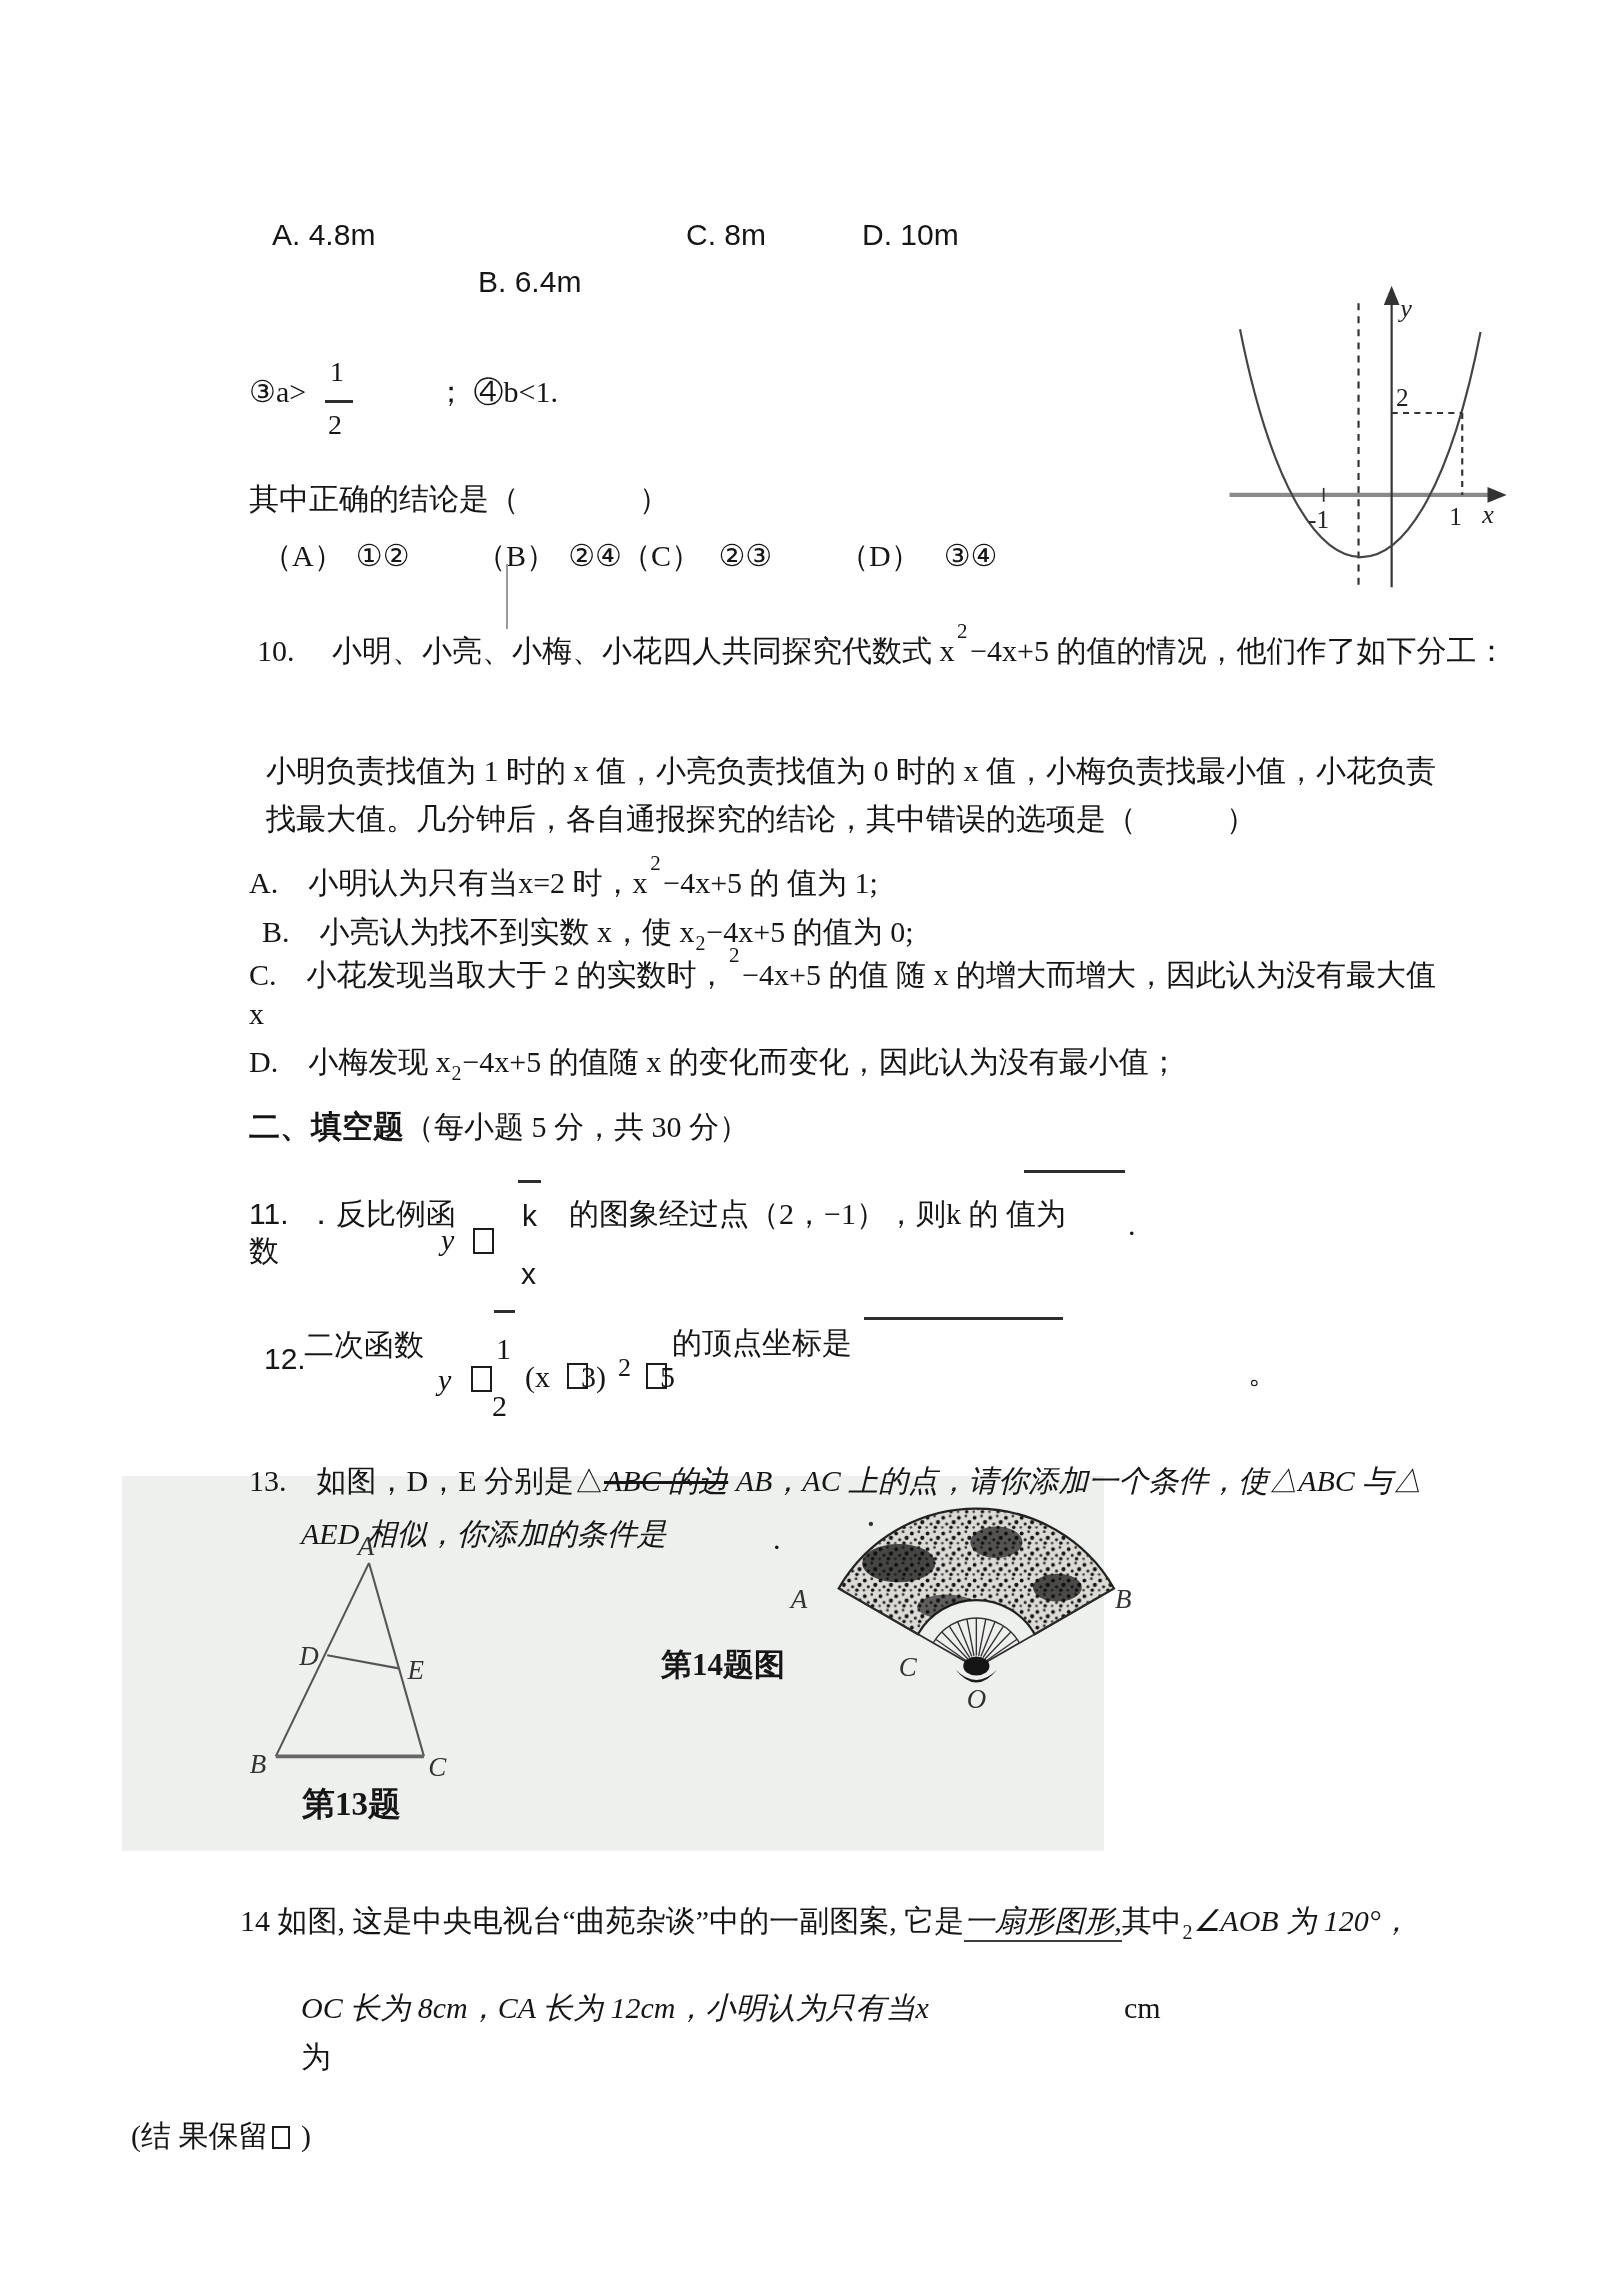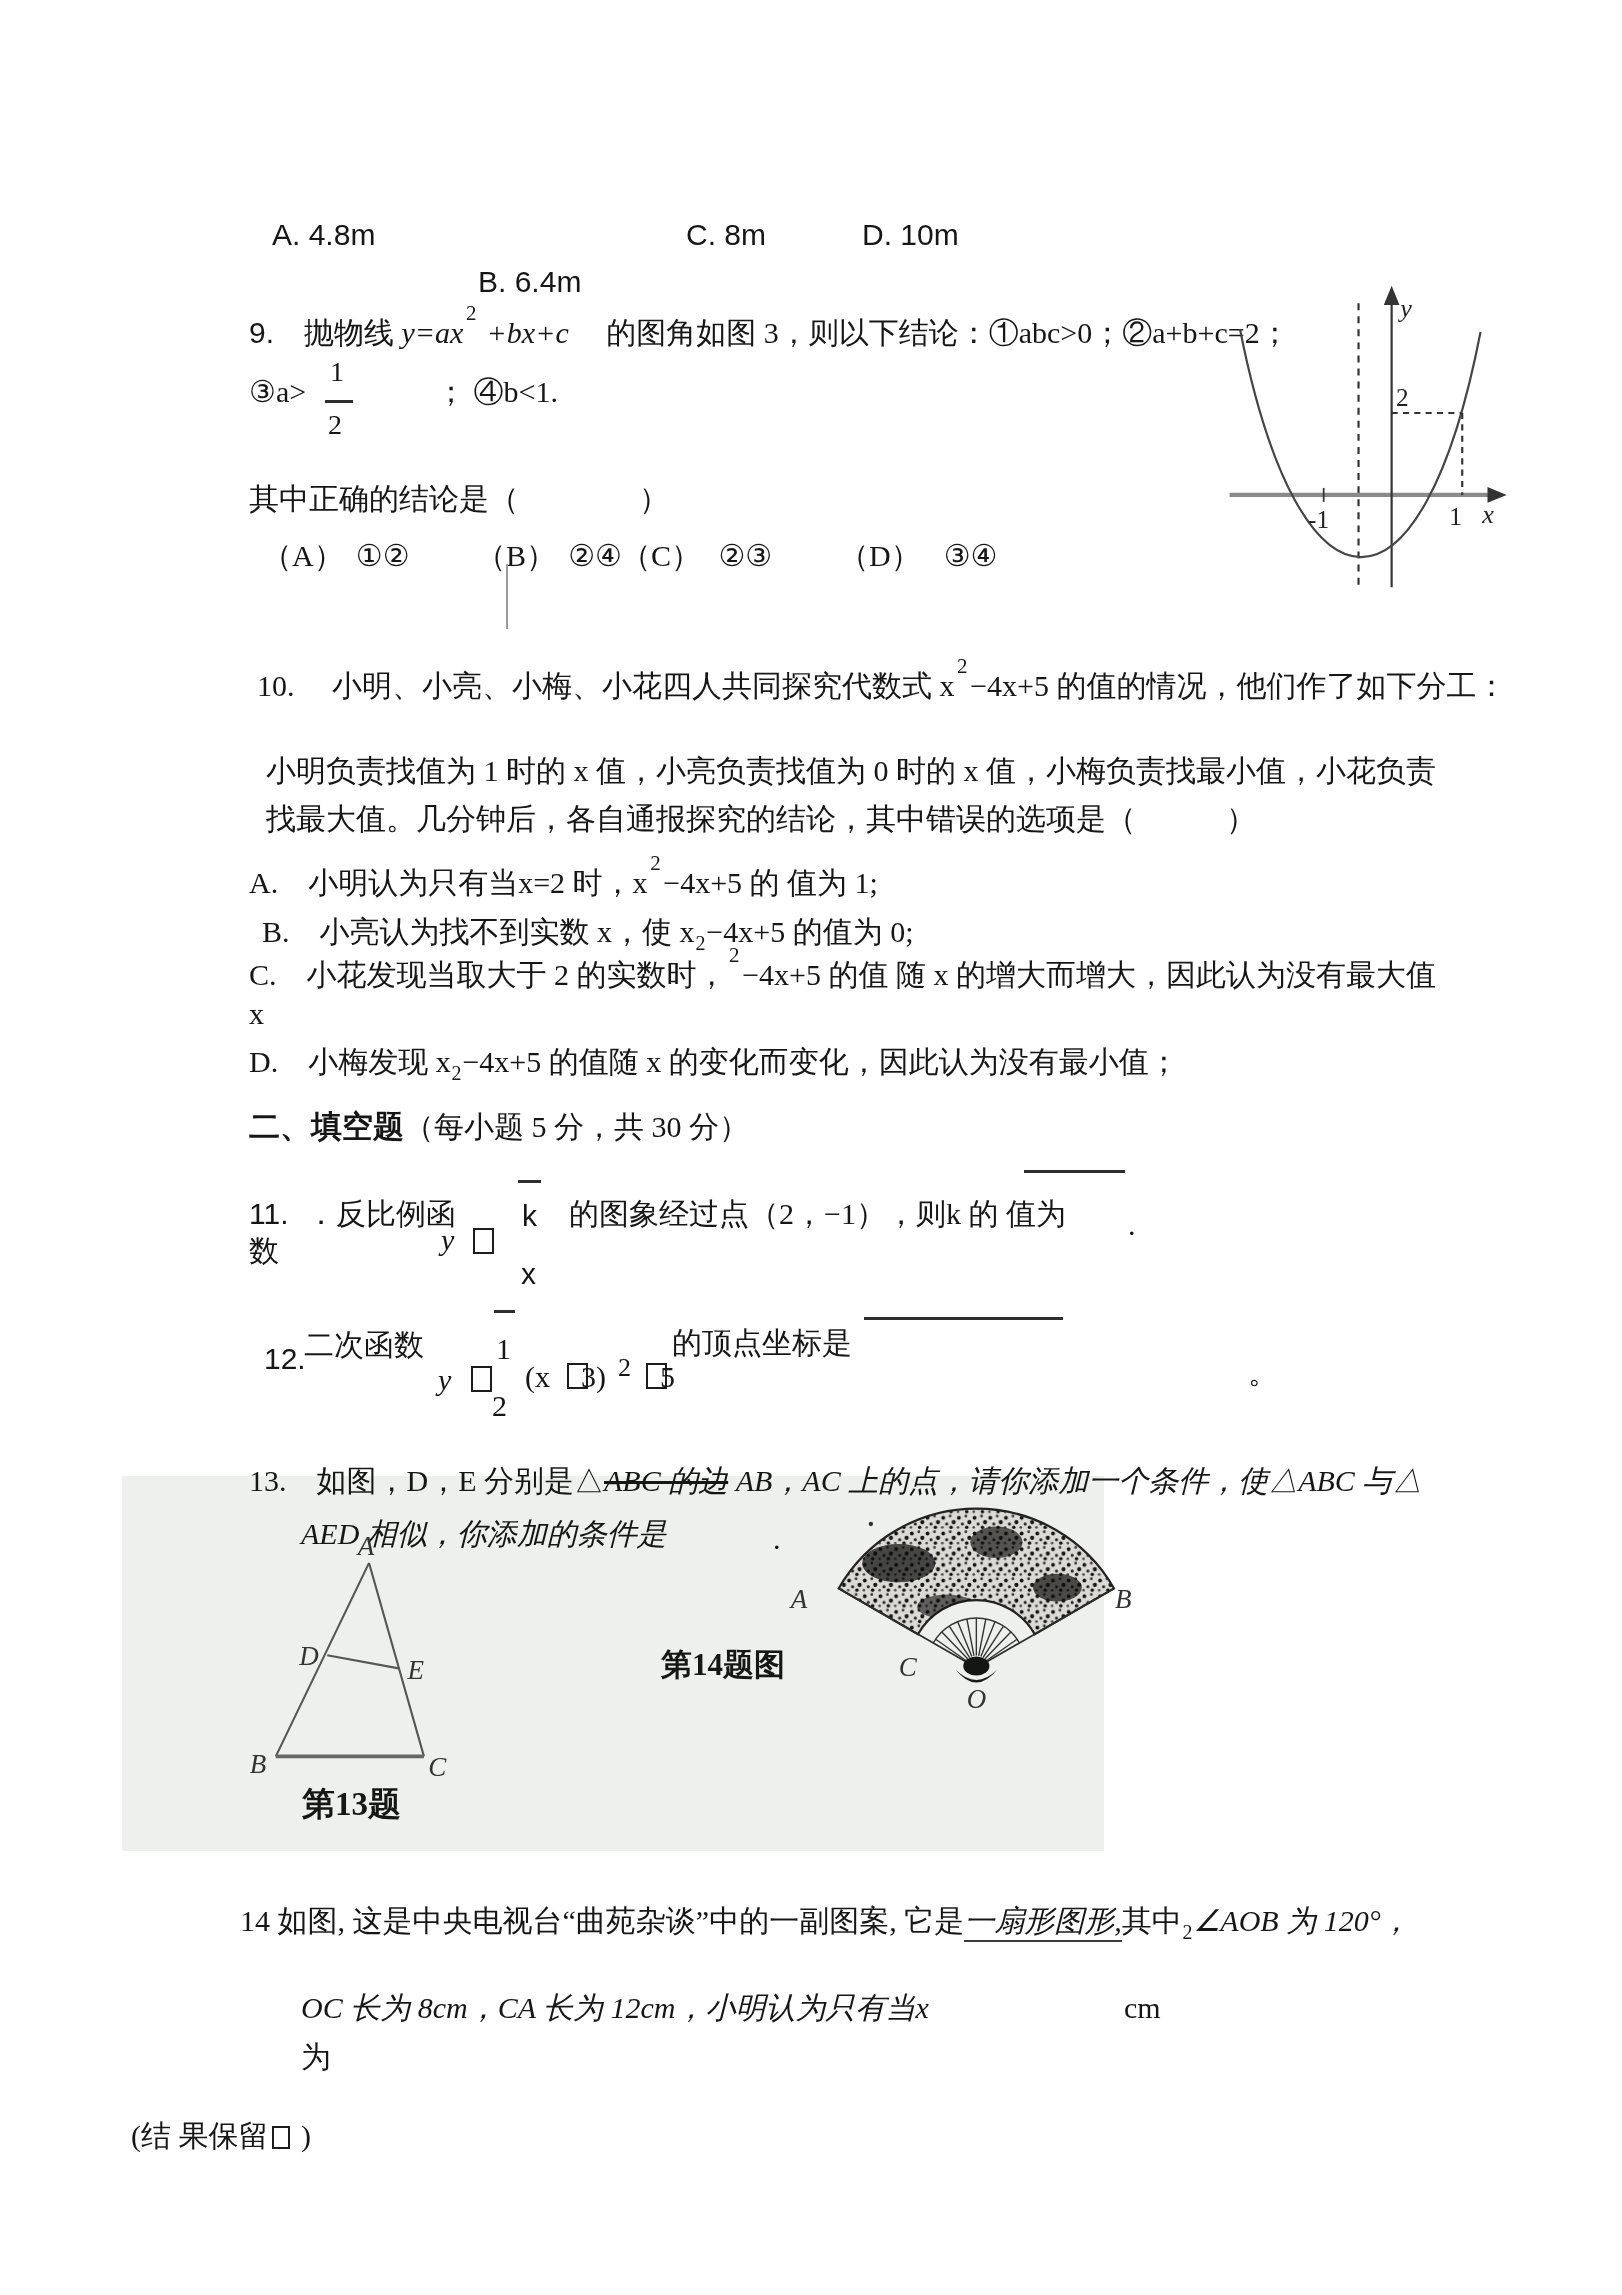--- a/index.html
+++ b/index.html
@@ -27,23 +27,20 @@
 
 <div id="page">
 
   <div class="panel" style="left:122px;top:1476px;width:982px;height:375px;"></div>
 
   <div class="t sans" style="left:272px;top:216px;">A. 4.8m</div>
   <div class="t sans" style="left:478px;top:216px;margin-top:47px;">B. 6.4m</div>
   <div class="t sans" style="left:686px;top:216px;">C. 8m</div>
   <div class="t sans" style="left:862px;top:216px;">D. 10m</div>
 
-  <div class="t" style="left:249px;top:314px;">
-    <span class="sans">9.</span><span>　抛物线 </span><span class="it">y=ax</span><span class="supHigh">2</span><span class="it"> +bx+c</span><span>　 的图角如图 3，则以下结论：</span><span>①abc&gt;0；</span><span>②a+b+c=2；</span>
-  </div>
 
   <div class="t" style="left:249px;top:373px;">
     <span>③a&gt;</span>
   </div>
   <div class="t" style="left:330px;top:354px;font-size:28px;">1</div>
   <div class="hline" style="left:325px;top:400px;width:28px;"></div>
   <div class="t" style="left:328px;top:407px;font-size:28px;">2</div>
   <div class="t" style="left:436px;top:373px;text-align:center;">；  ④b&lt;1.</div>
 
   <svg style="left:1217px;top:284px;" width="297" height="305" viewBox="0 0 340 350">
@@ -80,21 +77,21 @@
   </div>
   <div class="t" style="left:621px;top:537px;">
     <span>（C）</span><span style="margin-left:17.4px;">②③</span>
   </div>
   <div class="t" style="left:839px;top:537px;">
     <span>（D）</span><span style="margin-left:23px;">③④</span>
   </div>
 
   <div class="vline" style="left:506px;top:564px;height:65px;"></div>
 
-  <div class="t" style="left:257px;top:667px;">
+  <div class="t" style="left:257px;top:632px;">
     <span>10.　 小明、小亮、小梅、小花四人共同探究代数式 x</span><span class="supHigh">2</span><span>−4x+5 的值的情况，他们作了如下分工：</span>
   </div>
   <div class="t" style="left:266px;top:752px;">小明负责找值为 1 时的 x 值，小亮负责找值为 0 时的 x 值，小梅负责找最小值，小花负责</div>
   <div class="t" style="left:266px;top:800px;">找最大值。几分钟后，各自通报探究的结论，其中错误的选项是（　　　）</div>
 
   <div class="t" style="left:249px;top:864px;">
     <span>A.　小明认为只有当x=2  时，x</span><span class="supHigh">2</span><span>−4x+5 的 值为 1;</span>
   </div>
   <div class="t" style="left:262px;top:913px;">
     <span>B.　小亮认为找不到实数 x，使 x</span><span class="subLow">2</span><span>−4x+5 的值为 0;</span>

